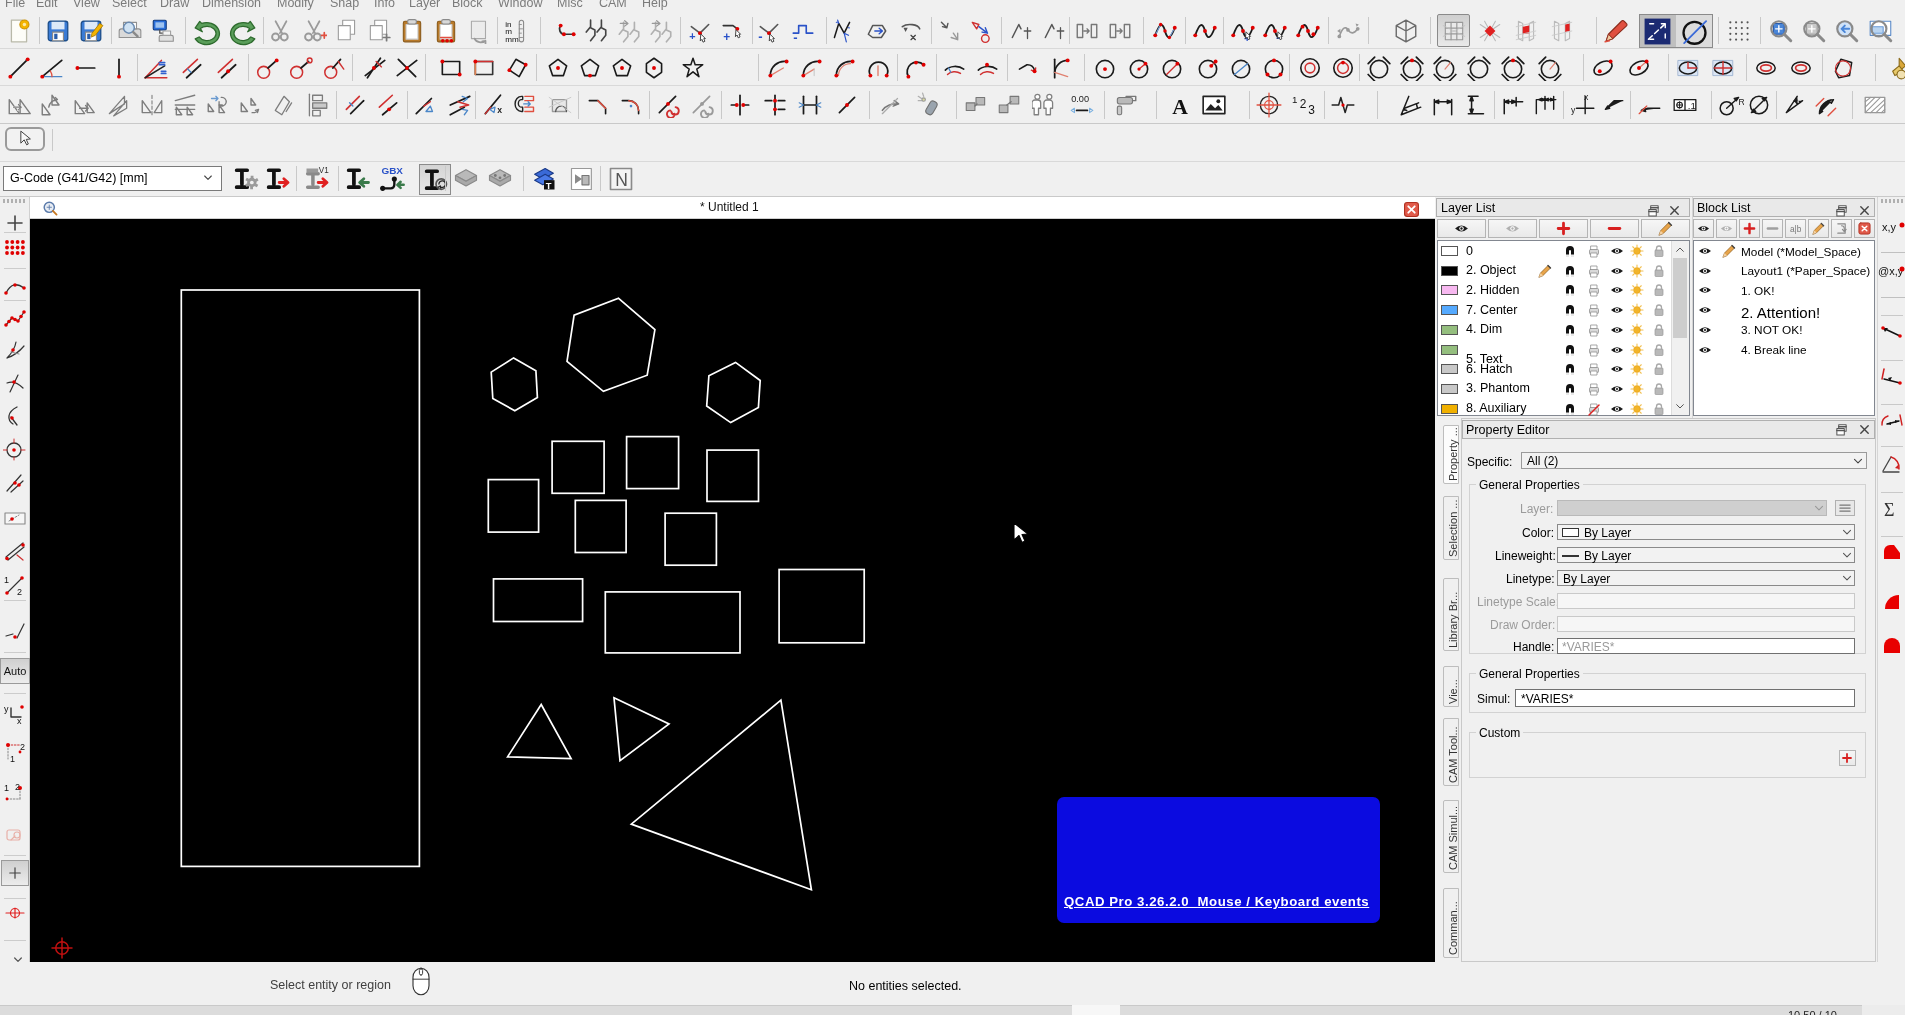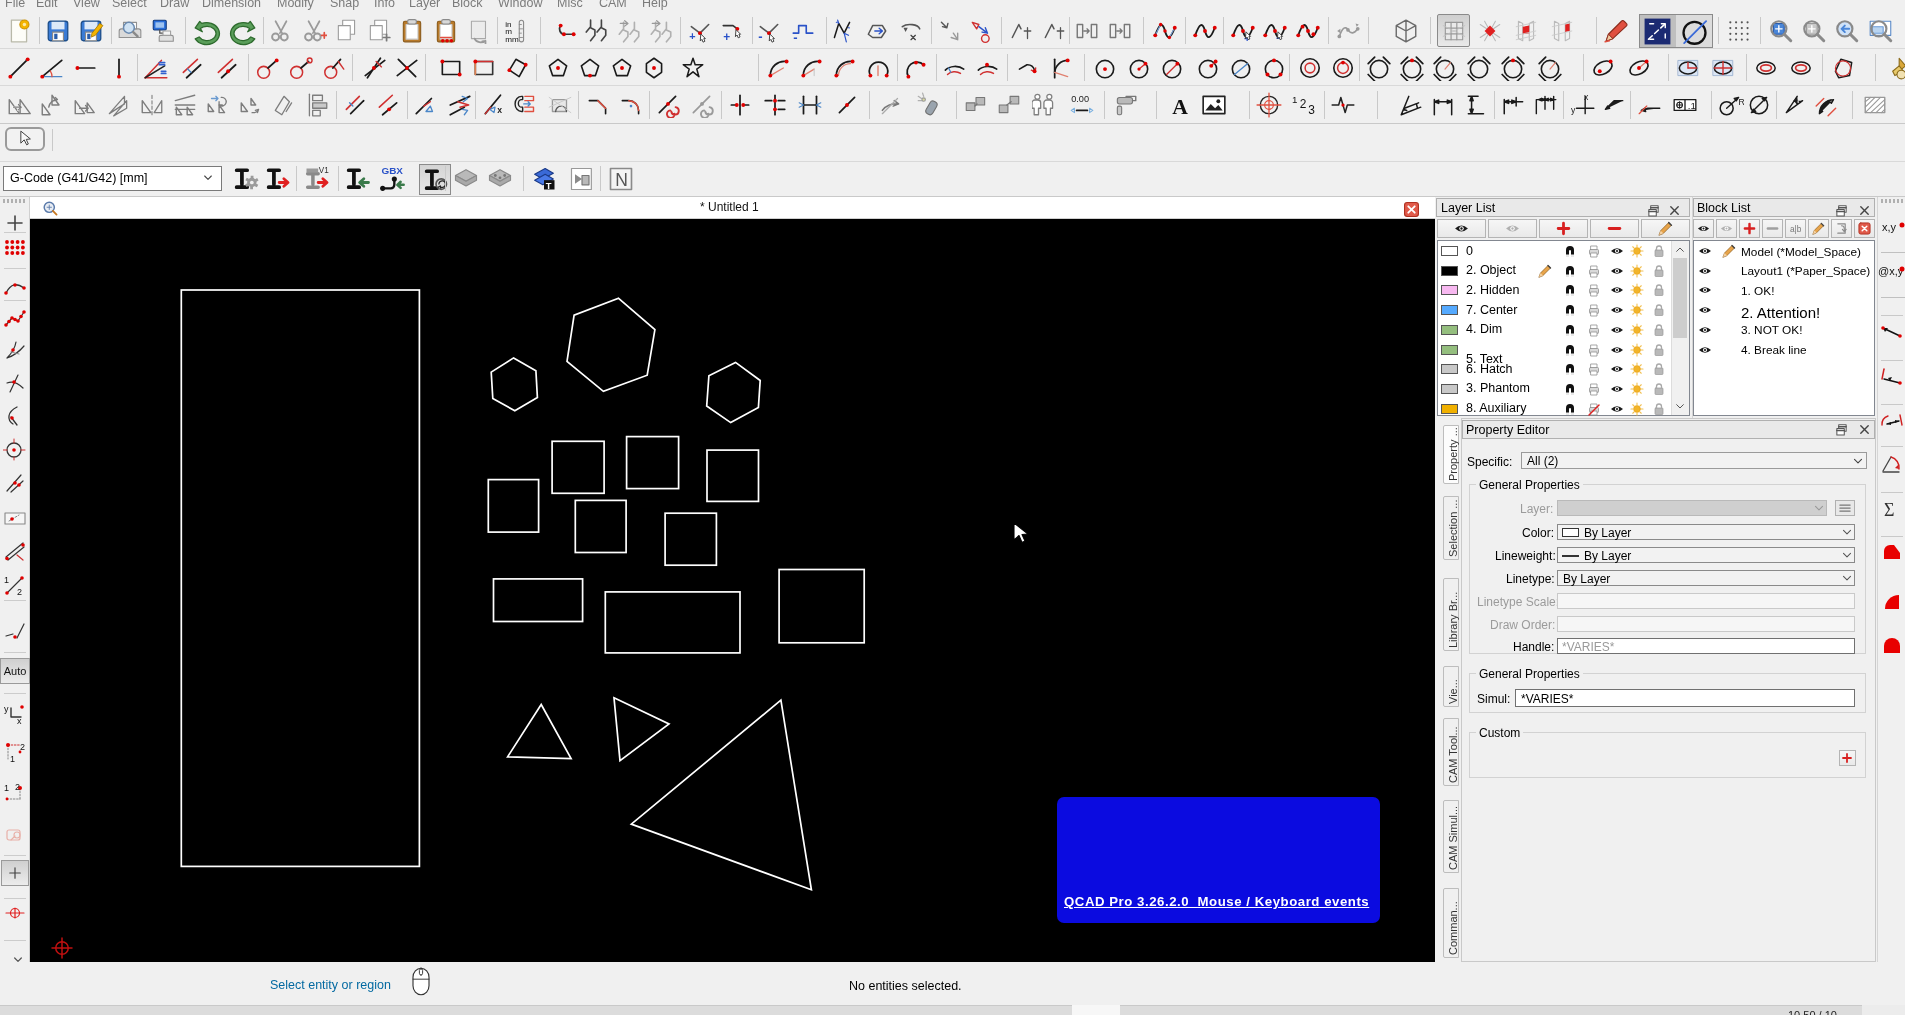--- a/index.html
+++ b/index.html
@@ -1255,17 +1255,17 @@
     </svg><div class="glabel " style="left:1506px;top:572px;">Linetype:</div><div class="drop" style="left:1557px;top:570px;width:298px;height:16px;">
       <span style="position:absolute;left:5px;top:1px;">By Layer</span>
     </div><svg class="abs" style="left:1842px;top:575px" width="10" height="7" viewBox="0 0 14 10" fill="none" stroke-linecap="round" stroke-linejoin="round">
       <path d="M2 2 l5 5 l5 -5" stroke="#555" stroke-width="1.5"></path>
     </svg><div class="glabel gray" style="left:1477px;top:595px;">Linetype Scale:</div><div class="abs" style="left:1557px;top:593px;width:298px;height:16px;background:#f6f6f6;border:1px solid #c9c9c9;"></div><div class="glabel gray" style="left:1490px;top:618px;">Draw Order:</div><div class="abs" style="left:1557px;top:616px;width:298px;height:16px;background:#f6f6f6;border:1px solid #c9c9c9;"></div><div class="glabel " style="left:1513px;top:640px;">Handle:</div><div class="field" style="left:1557px;top:638px;width:298px;height:16px;">
       <span style="position:absolute;left:4px;top:1px;color:#9a9a9a;">*VARIES*</span>
     </div><div class="gbox" style="left:1469px;top:673px;width:397px;height:40px;border-color:#d2d2d2;"></div><div class="glabel" style="left:1476px;top:667px;background:#f0f0f0;padding:0 3px;">General Properties</div><div class="glabel" style="left:1477px;top:692px;">Simul:</div><div class="field" style="left:1515px;top:689px;width:340px;height:18px;">
       <span style="position:absolute;left:5px;top:2px;">*VARIES*</span>
     </div><div class="gbox" style="left:1469px;top:732px;width:397px;height:46px;border-color:#d2d2d2;"></div><div class="glabel" style="left:1476px;top:726px;background:#f0f0f0;padding:0 3px;">Custom</div><div class="btn" style="left:1839px;top:750px;width:17px;height:16px;"></div><svg class="abs" style="left:1841px;top:752px" width="12" height="12" viewBox="0 0 12 12" fill="none" stroke-linecap="round" stroke-linejoin="round">
       <path d="M2 6 h8 M6 2 v8" stroke="#d82020" stroke-width="1.8"></path>
-    </svg><div class="abs" style="left:0;top:962px;width:1905px;height:43px;background:#f0f0f0;"></div><div class="abs" style="left:270px;top:978px;font-size:12.5px;color:#0369a1;">Select entity or region</div><svg class="abs" style="left:410px;top:966px" width="22" height="32" viewBox="0 0 22 34" fill="none" stroke-linecap="round" stroke-linejoin="round">
+    </svg><div class="abs" style="left:0;top:962px;width:1905px;height:43px;background:#f0f0f0;"></div><div class="abs" style="left:270px;top:978px;font-size:12.5px;color:#404040;">Select entity or region</div><svg class="abs" style="left:410px;top:966px" width="22" height="32" viewBox="0 0 22 34" fill="none" stroke-linecap="round" stroke-linejoin="round">
       <path d="M2.5 12 a8.5 9.5 0 0 1 17 0 v9 a8.5 9.5 0 0 1 -17 0 Z" fill="#fff" stroke="#333" stroke-width="1.2"></path>
       <path d="M2.5 14 h17" stroke="#333" stroke-width="1"></path>
       <path d="M11 2 v8" stroke="#333" stroke-width="1"></path>
       <rect x="9.3" y="3" width="3.4" height="6.5" rx="1.7" fill="#fff" stroke="#333"></rect>
     </svg><div class="abs" style="left:849px;top:979px;font-size:12.5px;color:#000;">No entities selected.</div><div class="abs" style="left:0;top:1005px;width:1905px;height:10px;background:#dcdcdc;border-top:1px solid #c9c9c9;"></div><div class="abs" style="left:1072px;top:1005px;width:48px;height:10px;background:#f7f7f7;"></div><div class="abs" style="left:1862px;top:1005px;width:43px;height:10px;background:#ececec;"></div><div class="abs" style="left:1788px;top:1009px;font-size:11px;color:#222;">10.50 / 10</div></div>
 </body></html>

